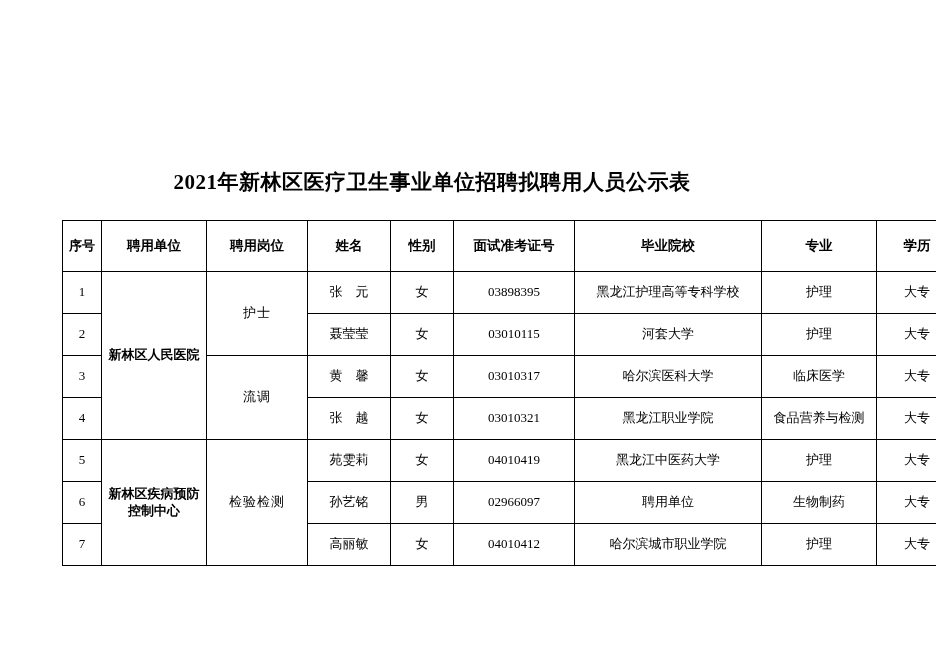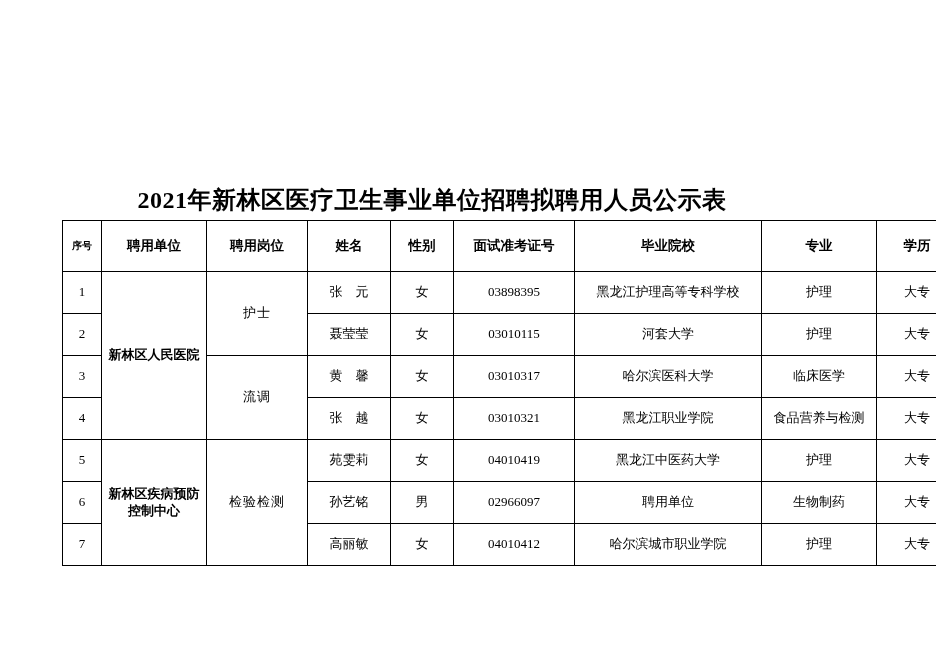--- a/index.html
+++ b/index.html
@@ -15,25 +15,25 @@
     overflow: hidden;
   }
   .page {
     position: relative;
     width: 936px;
     height: 662px;
     box-sizing: border-box;
   }
   .doc-title {
     position: absolute;
-    top: 184px;
+    top: 168px;
     left: 0;
     width: 864px;
     text-align: center;
-    font-size: 24px;
+    font-size: 21px;
     font-weight: bold;
     letter-spacing: 0.5px;
     font-family: "Liberation Serif", "DejaVu Serif", serif;
   }
   table.pub-table {
     position: absolute;
     top: 220px;
     left: 62px;
     width: 812px;
     border-collapse: collapse;
@@ -63,21 +63,21 @@
   td.col-name  { width: 78px; }
   td.col-sex   { width: 58px; }
   td.col-exam  { width: 116px; }
   td.col-school{ width: 182px; }
   td.col-major { width: 110px; }
   td.col-edu   { width: 76px; }
 
   td.seq-cell { font-size: 12.5px; }
   td.unit-cell { font-weight: bold; font-size: 13px; line-height: 1.3; }
   td.post-cell { font-weight: normal; font-size: 14px; letter-spacing: 1px; }
-  .hdr-seq { font-size: 10px; line-height: 1.15; text-align: center; }
+  .hdr-seq { font-size: 13px; line-height: 1.15; text-align: center; }
 </style>
 </head>
 <body>
 
 <div class="page">
 
   <div class="doc-title">2021年新林区医疗卫生事业单位招聘拟聘用人员公示表</div>
 
   <table class="pub-table">
     <thead>

